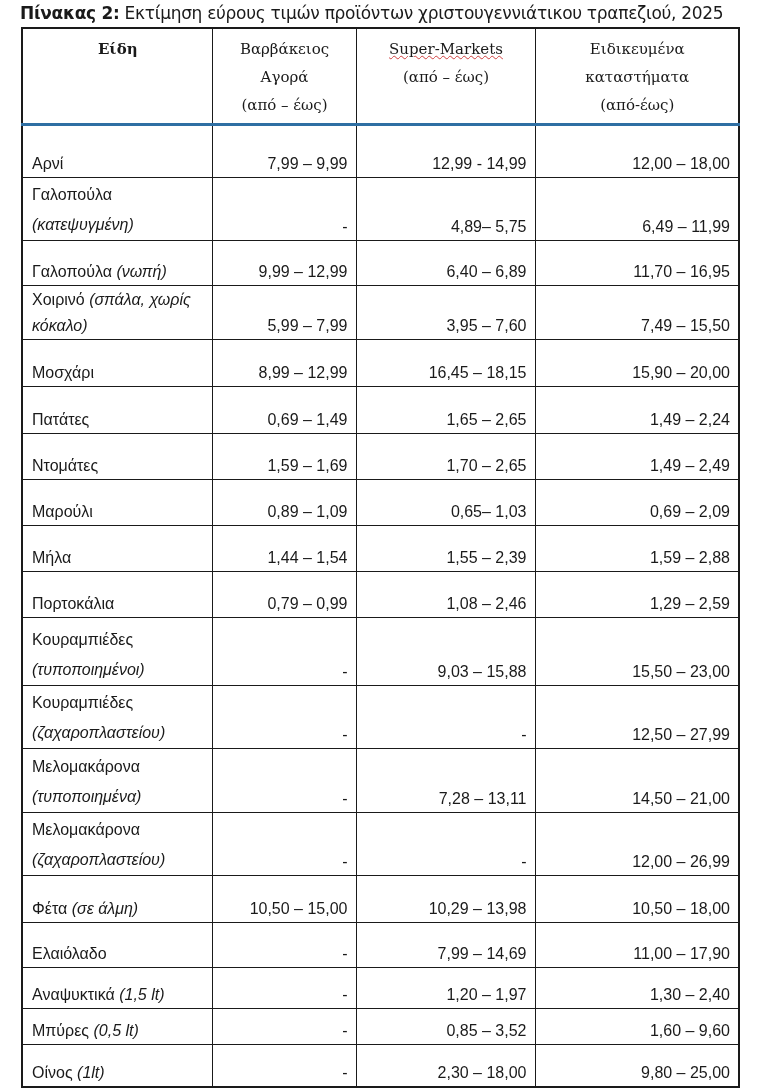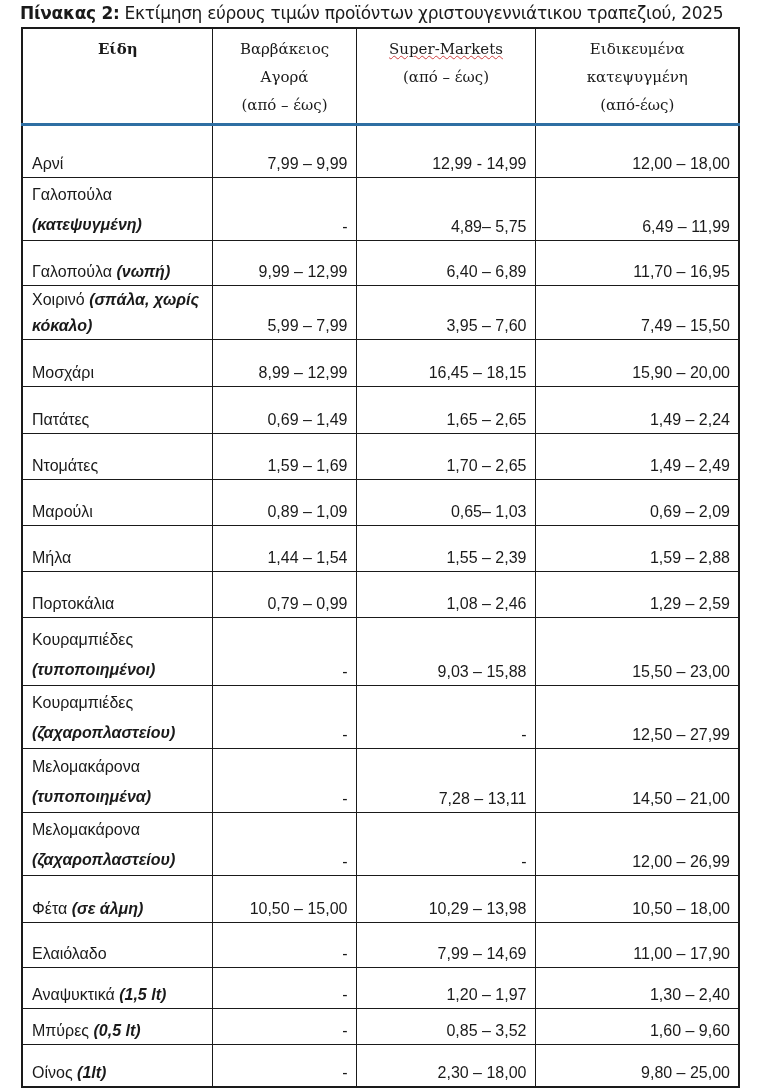--- a/index.html
+++ b/index.html
@@ -12,21 +12,21 @@
           width: 717px; table-layout: fixed; border: 2px solid #1a1a1a; }
   col.c0 { width: 190px; } col.c1 { width: 144px; } col.c2 { width: 179px; } col.c3 { width: 204px; }
   td, th { border: 1px solid #1a1a1a; padding: 0 8px 0 9px; font-size: 16px; font-weight: normal;
            vertical-align: bottom; line-height: 26px; }
   th { vertical-align: top; text-align: center; padding-top: 6px; line-height: 28px;
        font-family: "DejaVu Serif", serif; font-size: 15px; border-bottom: 3px solid #2f6fa3; height: 88px; }
   th.first { text-align: center; font-weight: bold; font-family: "DejaVu Serif", serif; }
   th .underline-spell { text-decoration: underline wavy #d04040; text-decoration-thickness: 1px; }
   td.num { text-align: right; }
   td.item { text-align: left; margin-left: 28px; }
-  .qual { font-style: italic; font-weight: bold; }
+  .qual { font-style: italic; }
   .br { display: block; }
 </style>
 </head>
 <body>
 
 <div class="caption">
   <b>Πίνακας 2:</b><span> Εκτίμηση εύρους τιμών προϊόντων χριστουγεννιάτικου τραπεζιού, 2025</span>
 </div>
 
 <table>
@@ -45,21 +45,21 @@
         <span class="br">Βαρβάκειος</span>
         <span class="br">Αγορά</span>
         <span class="br">(από – έως)</span>
       </th>
       <th>
         <span class="br underline-spell">Super-Markets</span>
         <span class="br">(από – έως)</span>
       </th>
       <th>
         <span class="br">Ειδικευμένα</span>
-        <span class="br">κατεψυγμένη</span>
+        <span class="br">καταστήματα</span>
         <span class="br">(από-έως)</span>
       </th>
     </tr>
   </thead>
   <tbody id="tbody">
       <tr style="height: 53px;">
         <td class="item"><span>Αρνί</span></td>
         <td class="num">7,99 – 9,99</td>
         <td class="num">12,99 - 14,99</td>
         <td class="num">12,00 – 18,00</td>

